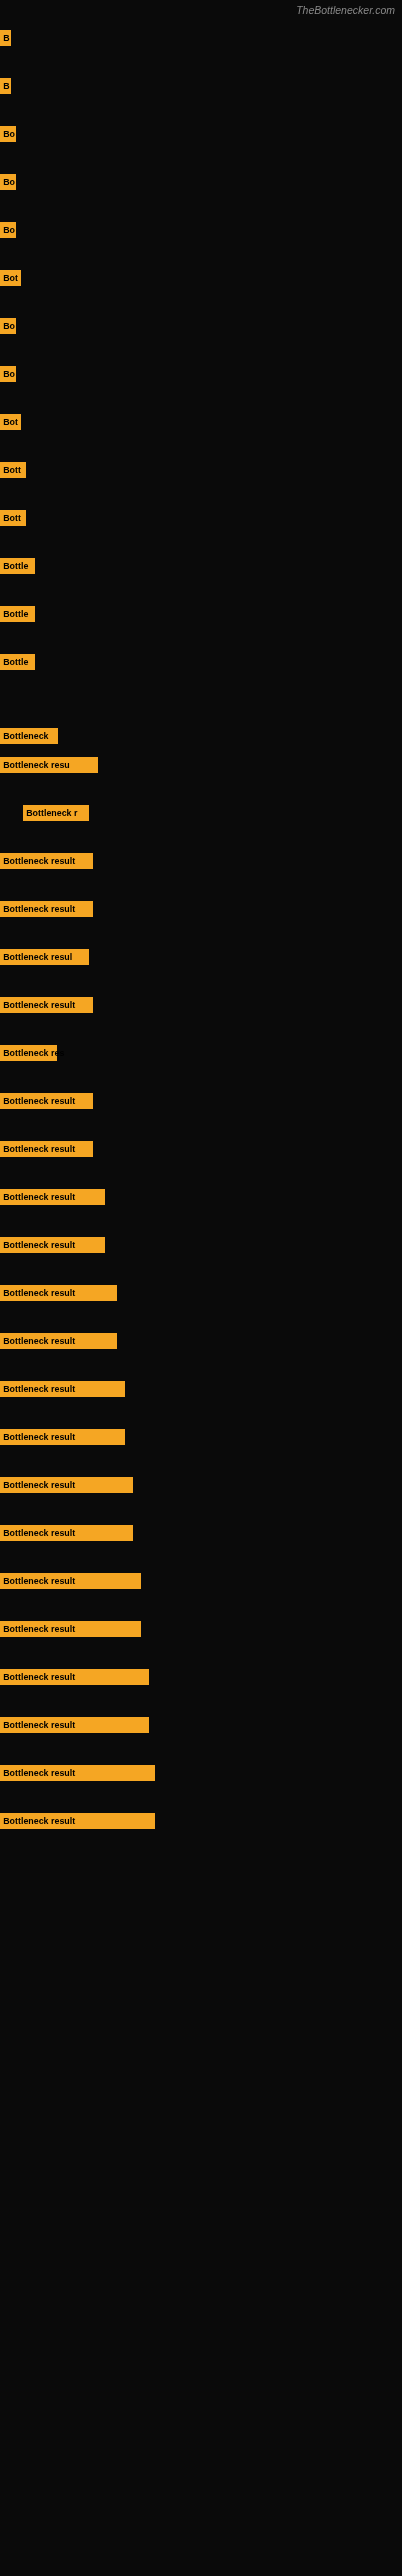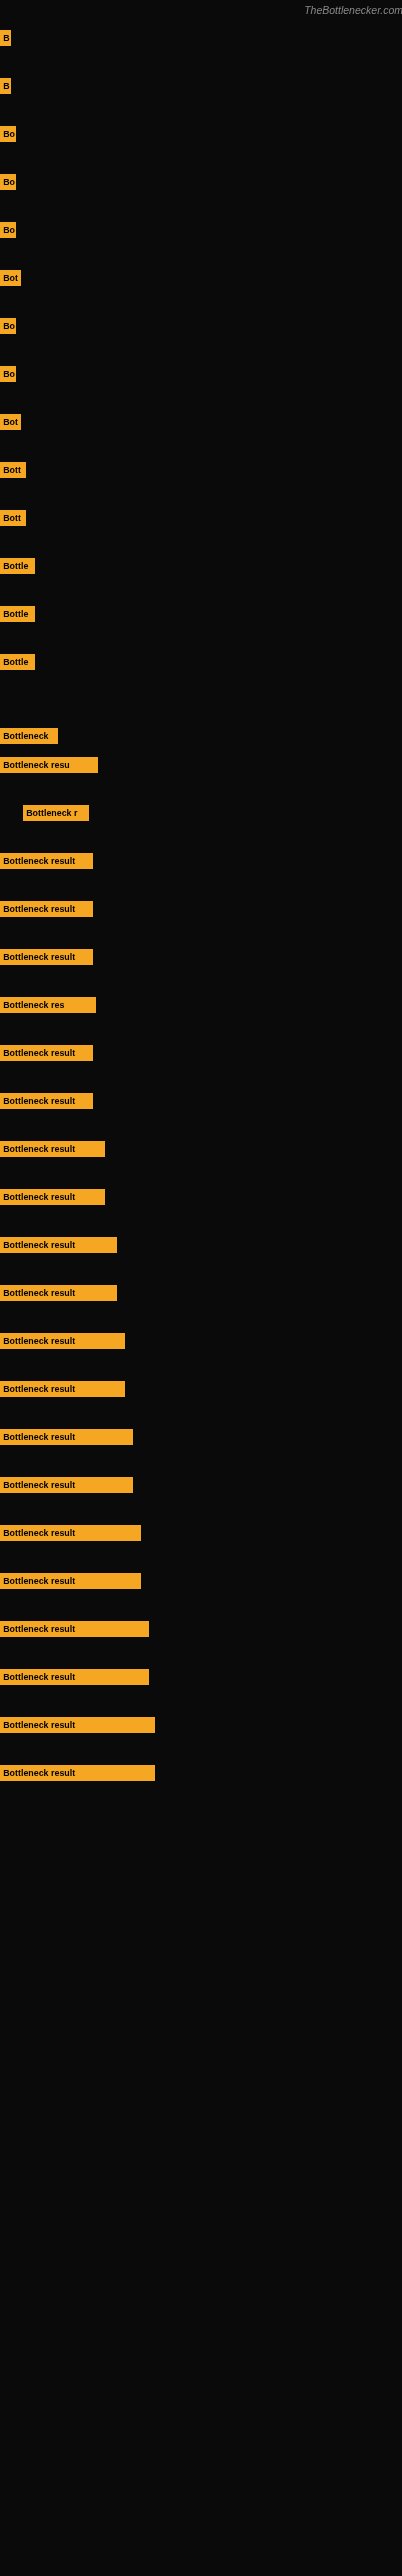--- a/index.html
+++ b/index.html
@@ -12,21 +12,21 @@
       background-color: #0a0a0a;
       width: 403px;
       min-height: 2576px;
       font-family: Arial, sans-serif;
       position: relative;
     }
 
     .site-title {
       position: absolute;
       top: 4px;
-      right: 0;
+      right: 8px;
       color: #888;
       font-size: 10.5px;
       font-style: italic;
     }
 
     .container {
       padding-top: 24px;
       display: flex;
       flex-direction: column;
       gap: 0;
@@ -109,24 +109,27 @@
     <div class="row">
       <div class="label-box" style="width: 66px; margin-left: 23px;">Bottleneck r</div>
     </div>
     <div class="row">
       <div class="label-box" style="width: 93px;">Bottleneck result</div>
     </div>
     <div class="row">
       <div class="label-box" style="width: 93px;">Bottleneck result</div>
     </div>
     <div class="row">
+      <div class="label-box" style="width: 89px;">Bottleneck resul</div>
+    </div>
+    <div class="row">
       <div class="label-box" style="width: 93px;">Bottleneck result</div>
     </div>
     <div class="row">
-      <div class="label-box" style="width: 96px; text-align: right;">Bottleneck res</div>
+      <div class="label-box" style="width: 57px; text-align: right;">Bottleneck res</div>
     </div>
     <div class="row">
       <div class="label-box" style="width: 93px;">Bottleneck result</div>
     </div>
     <div class="row">
       <div class="label-box" style="width: 93px;">Bottleneck result</div>
     </div>
     <div class="row">
       <div class="label-box" style="width: 105px;">Bottleneck result</div>
     </div>

